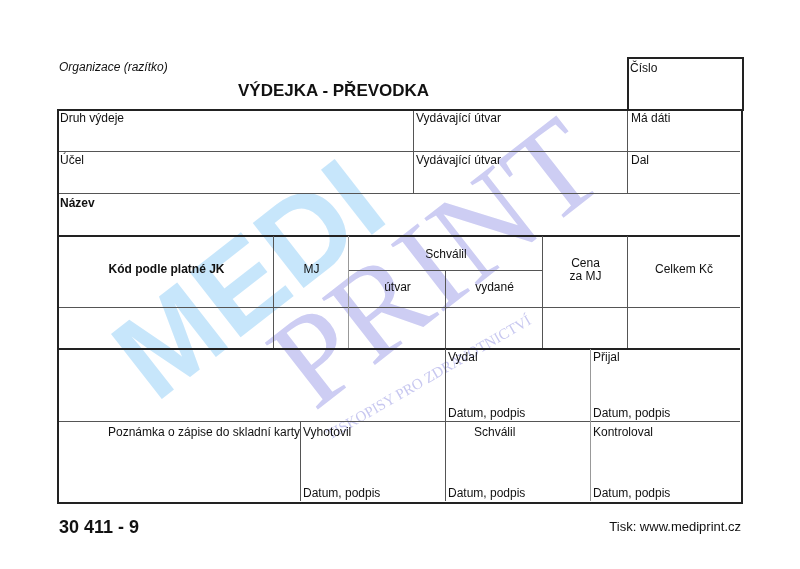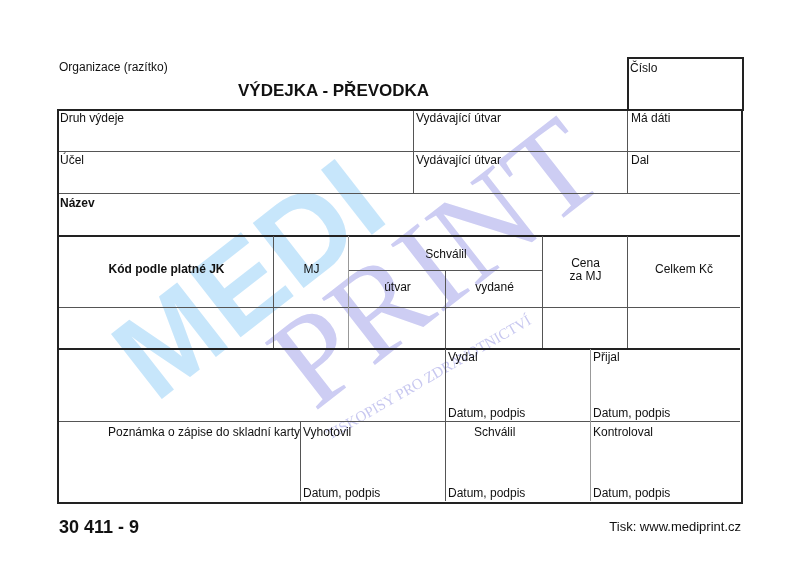--- a/index.html
+++ b/index.html
@@ -22,21 +22,21 @@
     <text x="-120" y="0" font-family="Liberation Sans, sans-serif" font-weight="bold" font-size="120" fill="#c7e6fb">MEDI</text>
   </g>
   <g transform="translate(330,400) rotate(-38)">
     <text x="-20" y="0" font-family="Liberation Serif, serif" font-size="130" fill="#cdcdf3">PRINT</text>
   </g>
   <g transform="translate(330,440) rotate(-30)">
     <text x="0" y="0" font-family="Liberation Serif, serif" font-size="15" fill="#c8c8f0">TISKOPISY PRO ZDRAVOTNICTVÍ</text>
   </g>
 </svg>
 
-<div class="t" style="left:59px;top:60px;">Organizace (razítko)</div>
+<div class="t" style="left:59px;top:60px;font-style:italic;">Organizace (razítko)</div>
 <div class="t" style="left:238px;top:81px;font-size:17px;line-height:20px;font-weight:bold;">VÝDEJKA - PŘEVODKA</div>
 
 <div class="abs" style="left:627px;top:57px;width:113px;height:52px;border:2px solid #222;border-bottom:none;"></div>
 <div class="t" style="left:630px;top:61px;">Číslo</div>
 
 <div class="abs" style="left:57px;top:109px;width:682px;height:391px;border:2px solid #222;"></div>
 
 <div class="abs" style="left:59px;top:111px;width:355px;height:41px;"></div>
 <div class="t" style="left:60px;top:111px;">Druh výdeje</div>
 <div class="abs" style="left:415px;top:111px;width:212px;height:41px;"></div>

